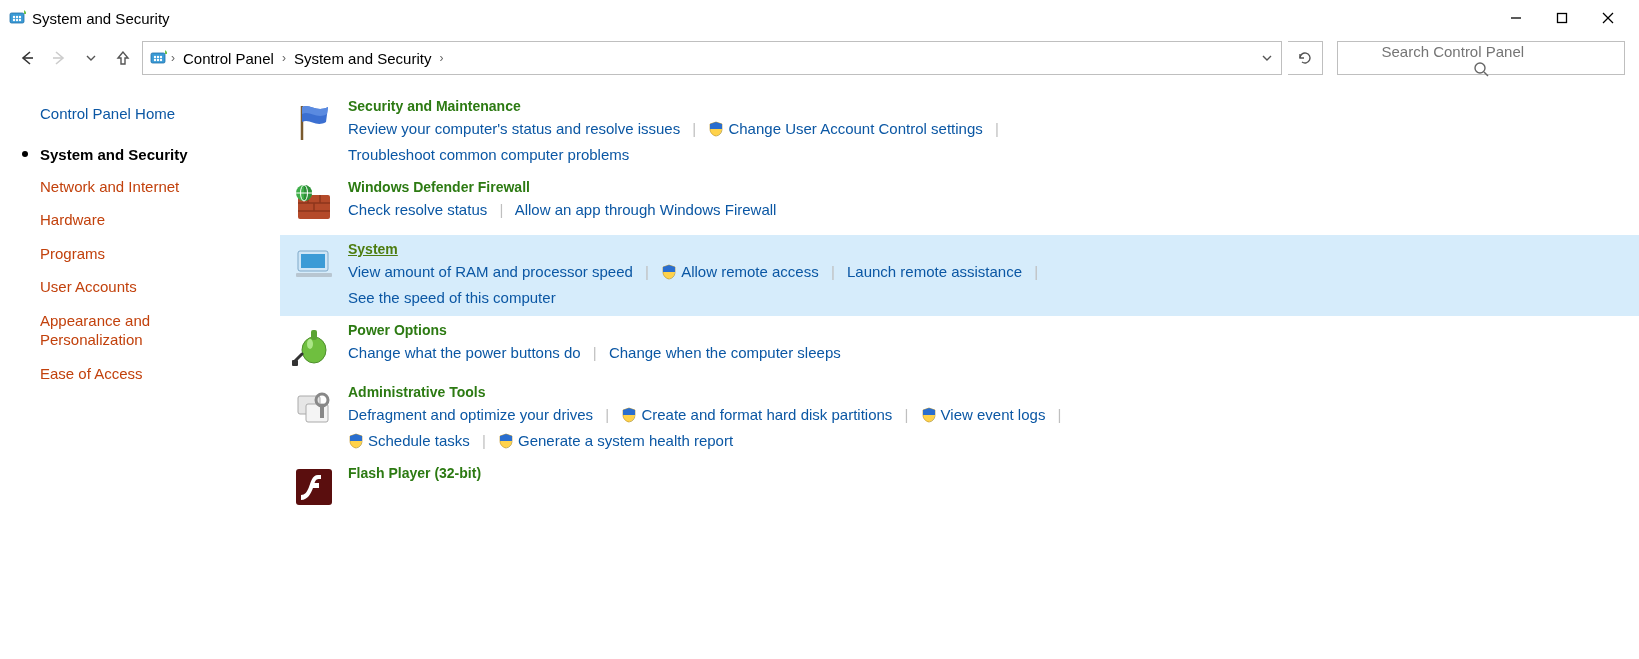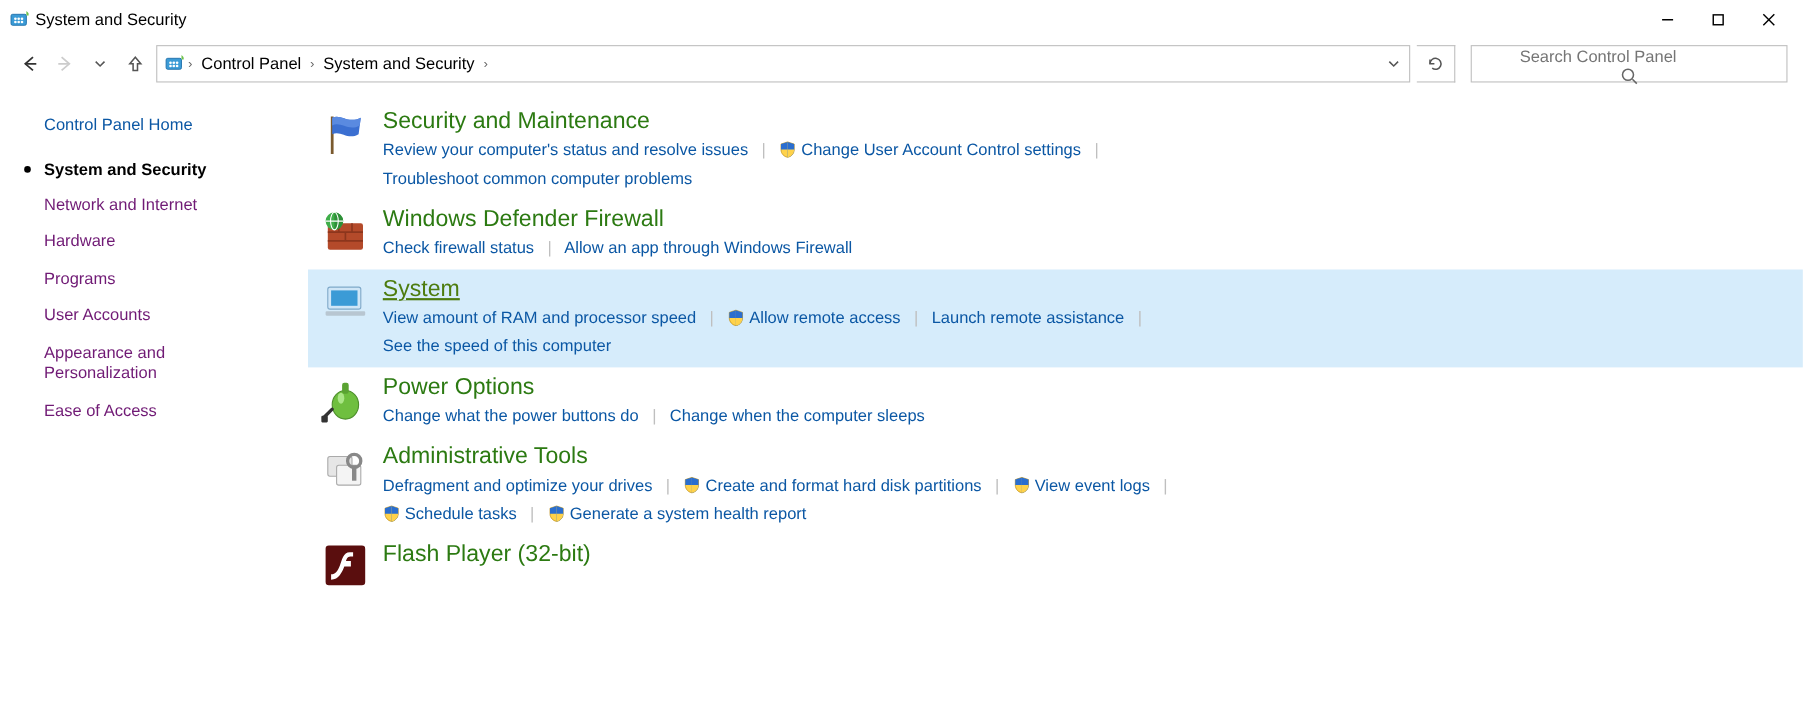--- a/index.html
+++ b/index.html
@@ -13,30 +13,30 @@
   .addrbar{flex:1;display:flex;align-items:center;border:1px solid #bfbfbf;height:32px;padding:0 4px;gap:2px;}
   .addrbar .crumb{padding:0 6px;color:#000;}
   .addrbar .sep{color:#666;font-size:12px;}
   .addrbar .tail{margin-left:auto;display:flex;align-items:center;gap:4px;padding-right:4px;color:#444;}
   .refresh{width:34px;height:32px;border:1px solid #bfbfbf;border-left:none;display:flex;align-items:center;justify-content:center;color:#444;}
   .searchbox{width:270px;height:32px;border:1px solid #bfbfbf;display:flex;align-items:center;margin-left:8px;padding:0 8px;color:#666;flex-direction:column;}
   .searchbox input{border:none;outline:none;flex:1;font-size:15px;color:#000;background:transparent;}
   .searchbox .sicon{color:#666;}
   .body{display:flex;}
   .sidebar{width:280px;padding:18px 10px 0 40px;box-sizing:border-box;}
-  .sidebar a{display:block;color:#701a75;text-decoration:none;margin:0 0 14px 0;line-height:1.3;}
+  .sidebar a{display:block;color:#c2410c;text-decoration:none;margin:0 0 14px 0;line-height:1.3;}
   .sidebar a.home{color:#0b57a4;}
   .sidebar .current{display:flex;align-items:center;color:#000;font-weight:700;margin:0 0 14px -18px;}
   .sidebar .current .dot{width:6px;height:6px;border-radius:50%;background:#000;margin-right:12px;}
   .main{flex:1;padding-top:6px;}
   .cat{display:flex;padding:6px 0 6px 10px;}
   .cat.highlight{background:#d6ecfb;}
   .cat .icon{width:48px;height:48px;flex:0 0 48px;margin-right:10px;margin-top:2px;display:flex;align-items:flex-start;justify-content:center;}
   .cat .content{flex:1;padding-right:20px;}
-  .cat h2{margin:0 0 2px 0;font-weight:400;font-size:21px;color:#2c7a12;}
+  .cat h2{margin:0 0 2px 0;font-weight:700;font-size:14px;color:#2c7a12;}
   .cat h2.link{color:#4d7c0f;}
   .cat.highlight h2{text-decoration:underline;}
   .tasks{line-height:1.7;}
   .tasks a{color:#0b57a4;text-decoration:none;}
   .tasks .divider{color:#bfbfbf;margin:0 8px;}
   .shield{display:inline-block;vertical-align:-3px;margin-right:4px;}
   svg{display:block;}
   a{cursor:pointer;}
 </style>
 </head>
@@ -203,21 +203,21 @@
           <line x1="22" y1="22" x2="22" y2="30" stroke="#8c361d" stroke-width="1.5"></line>
           <circle cx="12" cy="12" r="8" fill="#3fae49"></circle>
           <path d="M12 4 A8 8 0 0 1 12 20 Z" fill="#2e8f38"></path>
           <ellipse cx="12" cy="12" rx="3.5" ry="8" fill="none" stroke="#fff" stroke-width="1"></ellipse>
           <line x1="4" y1="12" x2="20" y2="12" stroke="#fff" stroke-width="1"></line>
         </svg>
       </div>
       <div class="content">
         <h2>Windows Defender Firewall</h2>
         <div class="tasks">
-          <a>Check firewall status</a>
+          <a>Check resolve status</a>
           <span class="divider">|</span>
           <a>Allow an app through Windows Firewall</a>
         </div>
       </div>
     </div>
 
     <div class="cat highlight">
       <div class="icon">
         <svg width="44" height="44" viewBox="0 0 44 44">
           <rect x="6" y="8" width="30" height="20" rx="2" fill="#cfe6f7" stroke="#7fa9c9"></rect>

